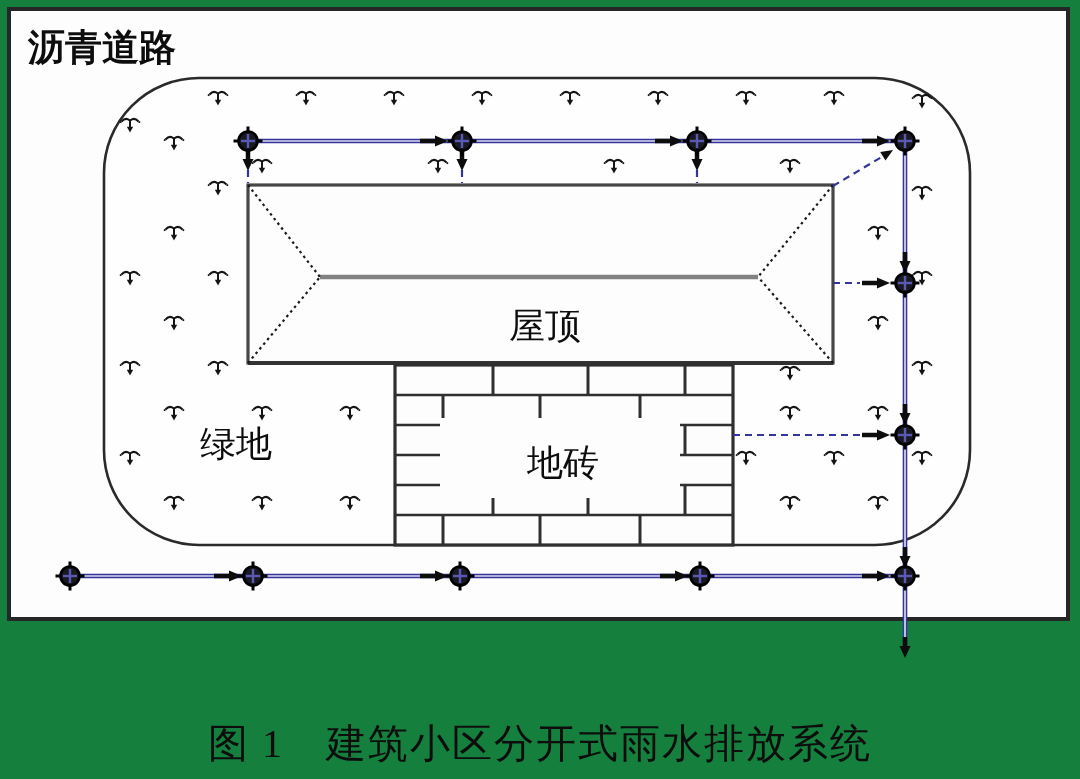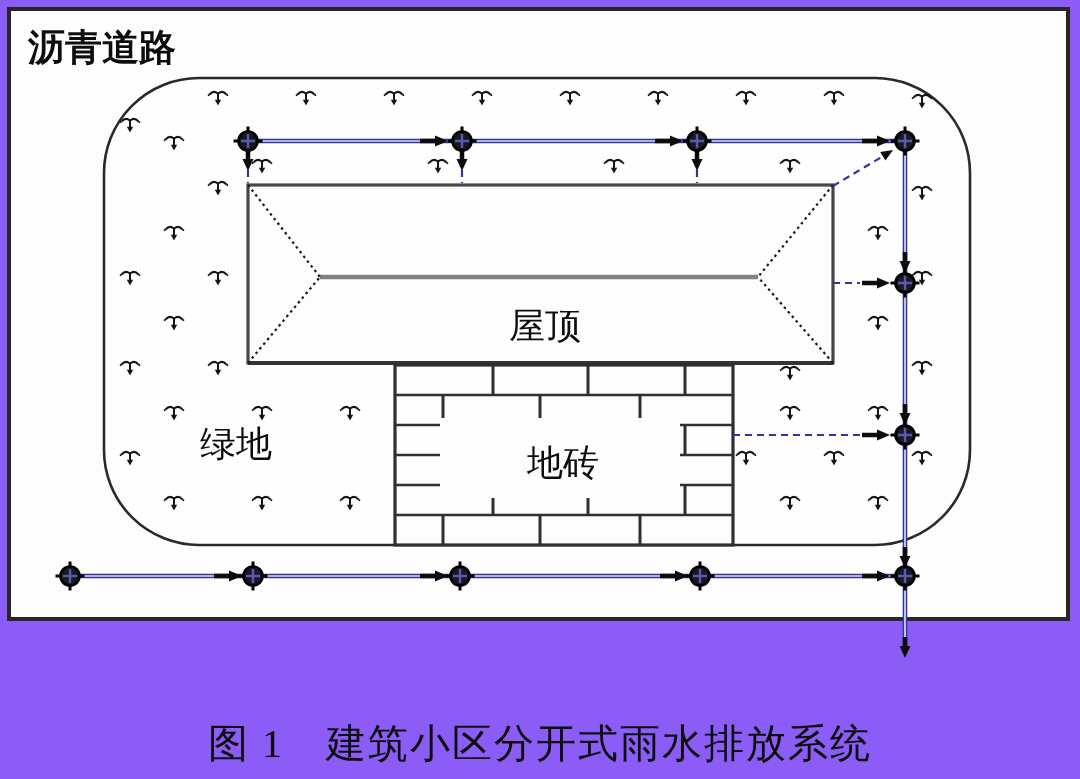--- a/index.html
+++ b/index.html
@@ -1,19 +1,19 @@
 <!DOCTYPE html>
 <html><head>
 <meta charset="utf-8">
 <style>
   html,body{margin:0;padding:0;background:#ffffff;}
   .stage{
     position:relative;
     width:1080px;height:779px;
-    background:#8b5cf6;
+    background:#15803d;
     font-family:"Liberation Serif","DejaVu Serif",serif;
     overflow:hidden;
   }
   svg{display:block;}
   text{
     font-family:"Liberation Serif","DejaVu Serif",serif;
     fill:#0d0d0d;
   }
   .lbl-road{font-size:37px;font-weight:600;}
   .lbl-area{font-size:36px;font-weight:500;}

